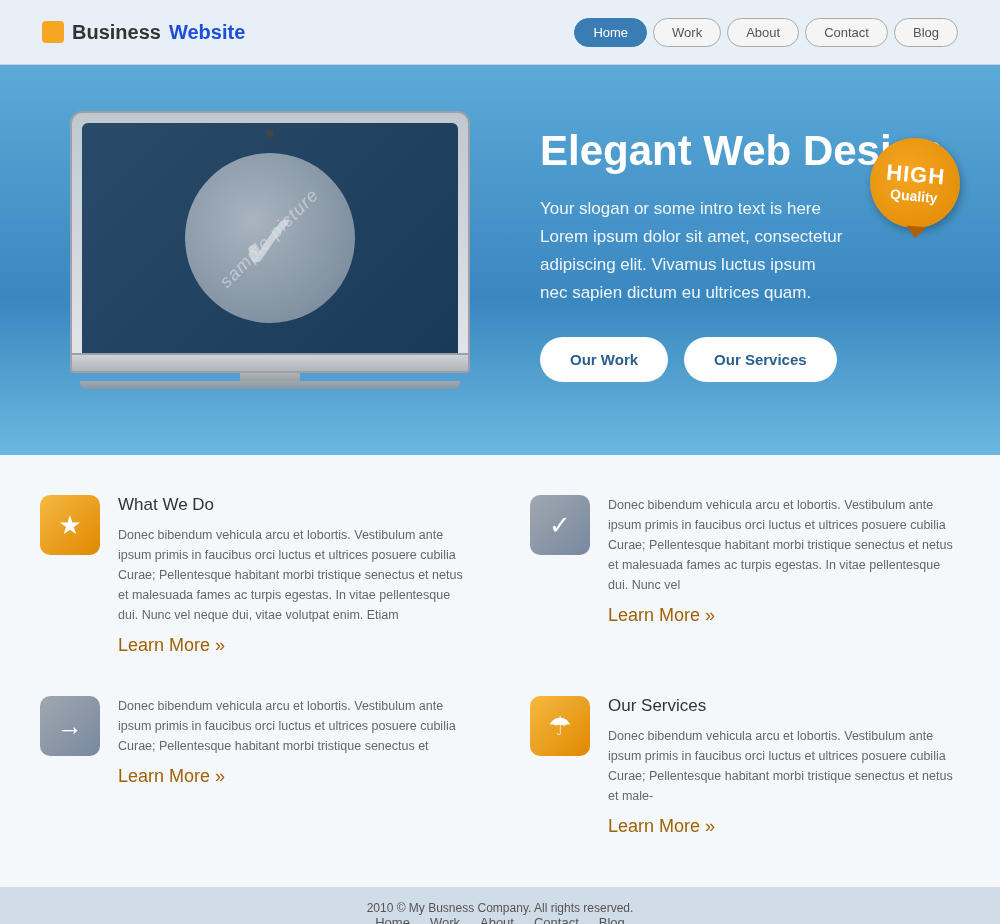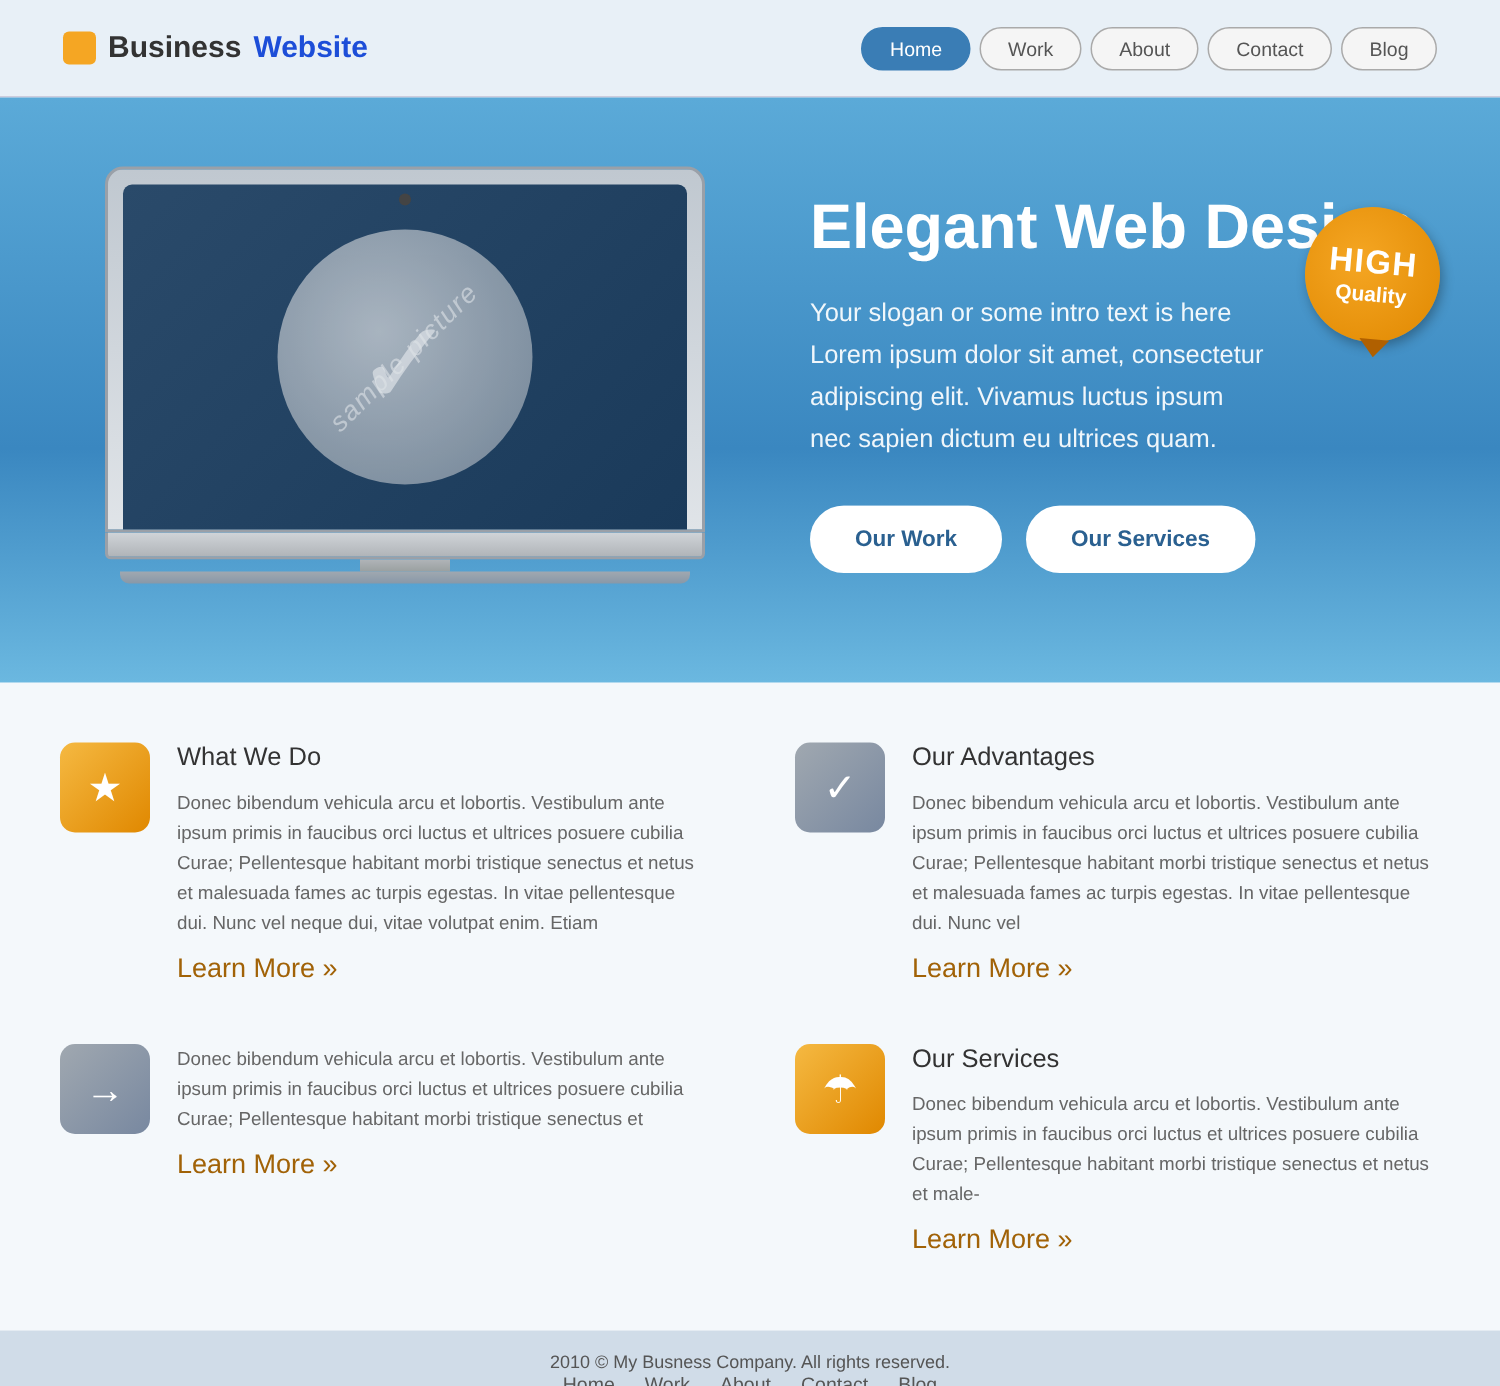--- a/index.html
+++ b/index.html
@@ -341,21 +341,20 @@
       <div class="feature-body">
         <div class="feature-title">What We Do</div>
         <p class="feature-text">Donec bibendum vehicula arcu et lobortis. Vestibulum ante ipsum primis in faucibus orci luctus et ultrices posuere cubilia Curae; Pellentesque habitant morbi tristique senectus et netus et malesuada fames ac turpis egestas. In vitae pellentesque dui. Nunc vel neque dui, vitae volutpat enim. Etiam</p>
         <a class="learn-more">Learn More »</a>
       </div>
     </div>
 
     <div class="feature">
       <div class="feature-icon icon-gray">✓</div>
       <div class="feature-body">
-        <div class="feature-title">Our Advantages</div>
         <p class="feature-text">Donec bibendum vehicula arcu et lobortis. Vestibulum ante ipsum primis in faucibus orci luctus et ultrices posuere cubilia Curae; Pellentesque habitant morbi tristique senectus et netus et malesuada fames ac turpis egestas. In vitae pellentesque dui. Nunc vel</p>
         <a class="learn-more">Learn More »</a>
       </div>
     </div>
 
     <div class="feature">
       <div class="feature-icon icon-gray">→</div>
       <div class="feature-body">
         <p class="feature-text">Donec bibendum vehicula arcu et lobortis. Vestibulum ante ipsum primis in faucibus orci luctus et ultrices posuere cubilia Curae; Pellentesque habitant morbi tristique senectus et</p>
         <a class="learn-more">Learn More »</a>

